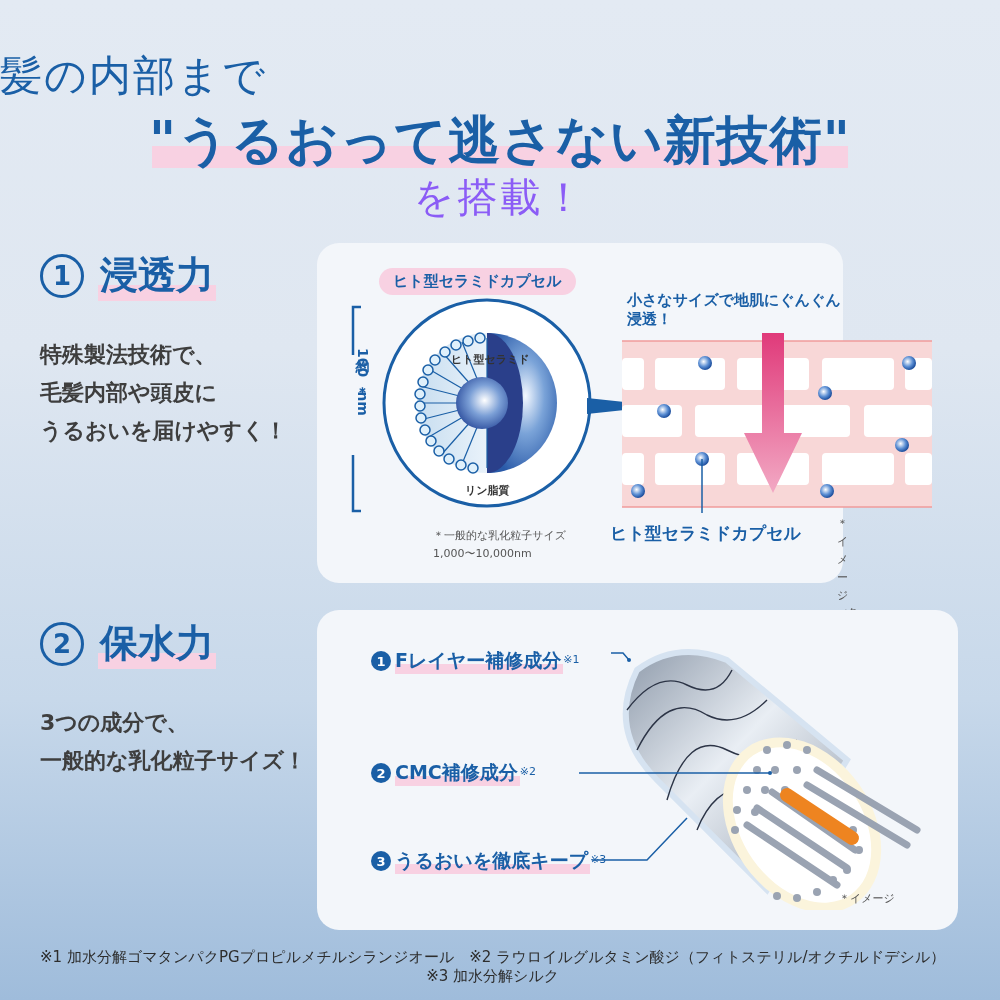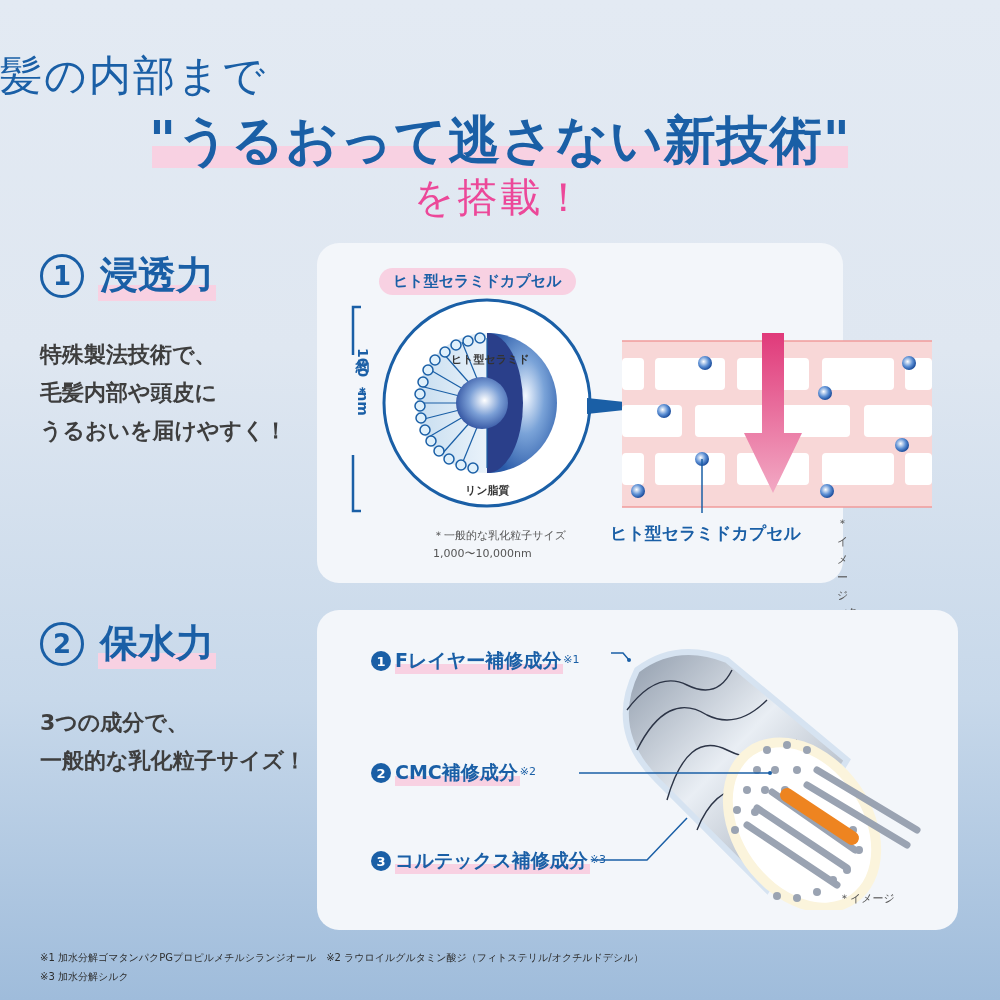--- a/index.html
+++ b/index.html
@@ -8,21 +8,21 @@
     position: relative;
     font-family: "DejaVu Sans", "Liberation Sans", sans-serif;
     background: linear-gradient(180deg, #e3eaf3 0%, #dfe7f1 35%, #c7d8ea 70%, #9fbcdb 100%);
     color: #3a3a3a;
   }
   .abs { position: absolute; }
   
   .h-line1 { left: 0; width: 1000px; top: 48px; font-size: 42px; color: #1a5fa6; font-weight: 400; letter-spacing: 2px; }
   .h-band { left: 152px; top: 146px; width: 696px; height: 22px; background: #f8d1e2; }
   .h-line2 { left: 0; width: 1000px; top: 106px; text-align: center; font-size: 52px; color: #1a5fa6; font-weight: 700; letter-spacing: 1px; }
-  .h-line3 { left: 0; width: 1000px; top: 170px; text-align: center; font-size: 40px; color: #ec4899; letter-spacing: 3px; }
+  .h-line3 { left: 0; width: 1000px; top: 170px; text-align: center; font-size: 40px; color: #8b5cf6; letter-spacing: 3px; }
 
   
   .sec-title { font-size: 38px; font-weight: 700; color: #1a5fa6; display: flex; align-items: center; gap: 14px; }
   .sec-num { display: inline-flex; width: 44px; height: 44px; border: 3px solid #1a5fa6; border-radius: 50%; align-items: center; justify-content: center; font-size: 26px; font-weight: 700; }
   .sec-title .ttl { padding: 0 2px; background: linear-gradient(180deg, transparent 68%, #f8d1e2 68%); }
   .sec-desc { font-size: 22px; font-weight: 700; color: #3e3e3e; line-height: 38px; }
 
   .card { background: #f3f6fa; border-radius: 22px; }
 
   
@@ -31,21 +31,21 @@
   .label-dark { font-size: 11px; color: #333; font-weight: 700; }
   .penetrate { font-size: 15px; font-weight: 700; color: #1a5fa6; }
   .capsule-lbl { font-size: 17px; font-weight: 700; color: #1a5fa6; }
 
   
   .ing { display: flex; align-items: center; font-size: 19px; font-weight: 700; color: #1a5fa6; }
   .ing .dot { width: 20px; height: 20px; border-radius: 50%; background: #1a5fa6; color: #fff; font-size: 13px; display: inline-flex; align-items: center; justify-content: center; margin-right: 4px; }
   .ing .txt { background: linear-gradient(180deg, transparent 62%, #f8d1e2 62%); padding-right: 2px; }
   .ing sup { font-size: 11px; font-weight: 400; vertical-align: top; position: relative; top: -2px; }
 
-  .footnote { font-size: 10px; color: #2d2d2d; line-height: 19px; }
+  .footnote { font-size: 15px; color: #2d2d2d; line-height: 19px; text-align: center; }
 </style>
 </head>
 <body>
 
 <div class="abs h-line1">髪の内部まで</div>
 <div class="abs h-band"></div>
 <div class="abs h-line2">"うるおって逃さない新技術"</div>
 <div class="abs h-line3">を搭載！</div>
 
 <div class="abs sec-title" style="left:40px; top:250px;">
@@ -123,20 +123,21 @@
     <path d="M215 100 L290 108 L215 116 Z" fill="#1a5fa6"></path>
   </svg>
   <div class="abs label-dark" style="left:134px; top:76px;margin-top:33px;">ヒト型セラミド</div>
   <div class="abs label-dark" style="left:148px; top:240px;">リン脂質</div>
 
   <div class="abs small-note" style="left:85px; top:284px;margin-left:31px;">
     <div>＊一般的な乳化粒子サイズ</div>
     <div>1,000〜10,000nm</div>
   </div>
 
+  <div class="abs penetrate" style="left:310px; top:48px;">小さなサイズで地肌にぐんぐん浸透！</div>
 
   <svg class="abs" style="left:300px; top:90px;" width="320" height="180">
     <defs>
       <linearGradient id="arr" x1="0" y1="0" x2="0" y2="1">
         <stop offset="0%" stop-color="#e03a7a"></stop>
         <stop offset="100%" stop-color="#f2a9c4"></stop>
       </linearGradient>
       <radialGradient id="dotg" cx="40%" cy="40%" r="60%">
         <stop offset="0%" stop-color="#ffffff"></stop>
         <stop offset="60%" stop-color="#5c8fd4"></stop>
@@ -247,21 +248,21 @@
     <span class="txt">Fレイヤー補修成分</span>
     <sup>※1</sup>
   </div>
   <div class="abs ing" style="left:54px; top:150px;">
     <span class="dot">2</span>
     <span class="txt">CMC補修成分</span>
     <sup>※2</sup>
   </div>
   <div class="abs ing" style="left:54px; top:238px;">
     <span class="dot">3</span>
-    <span class="txt">コルテックス補修成分</span>
+    <span class="txt">うるおいを徹底キープ</span>
     <sup>※3</sup>
   </div>
   <svg class="abs" style="left:0; top:0;" width="641" height="320">
     <g stroke="#1a5fa6" stroke-width="1.5" fill="none">
       <path d="M294 43 L306 43 L312 50"></path>
       <path d="M262 163 L453 163"></path>
       <path d="M275 250 L330 250 L370 208"></path>
     </g>
     <circle cx="312" cy="50" r="2" fill="#1a5fa6"></circle>
     <circle cx="453" cy="163" r="2" fill="#1a5fa6"></circle>

